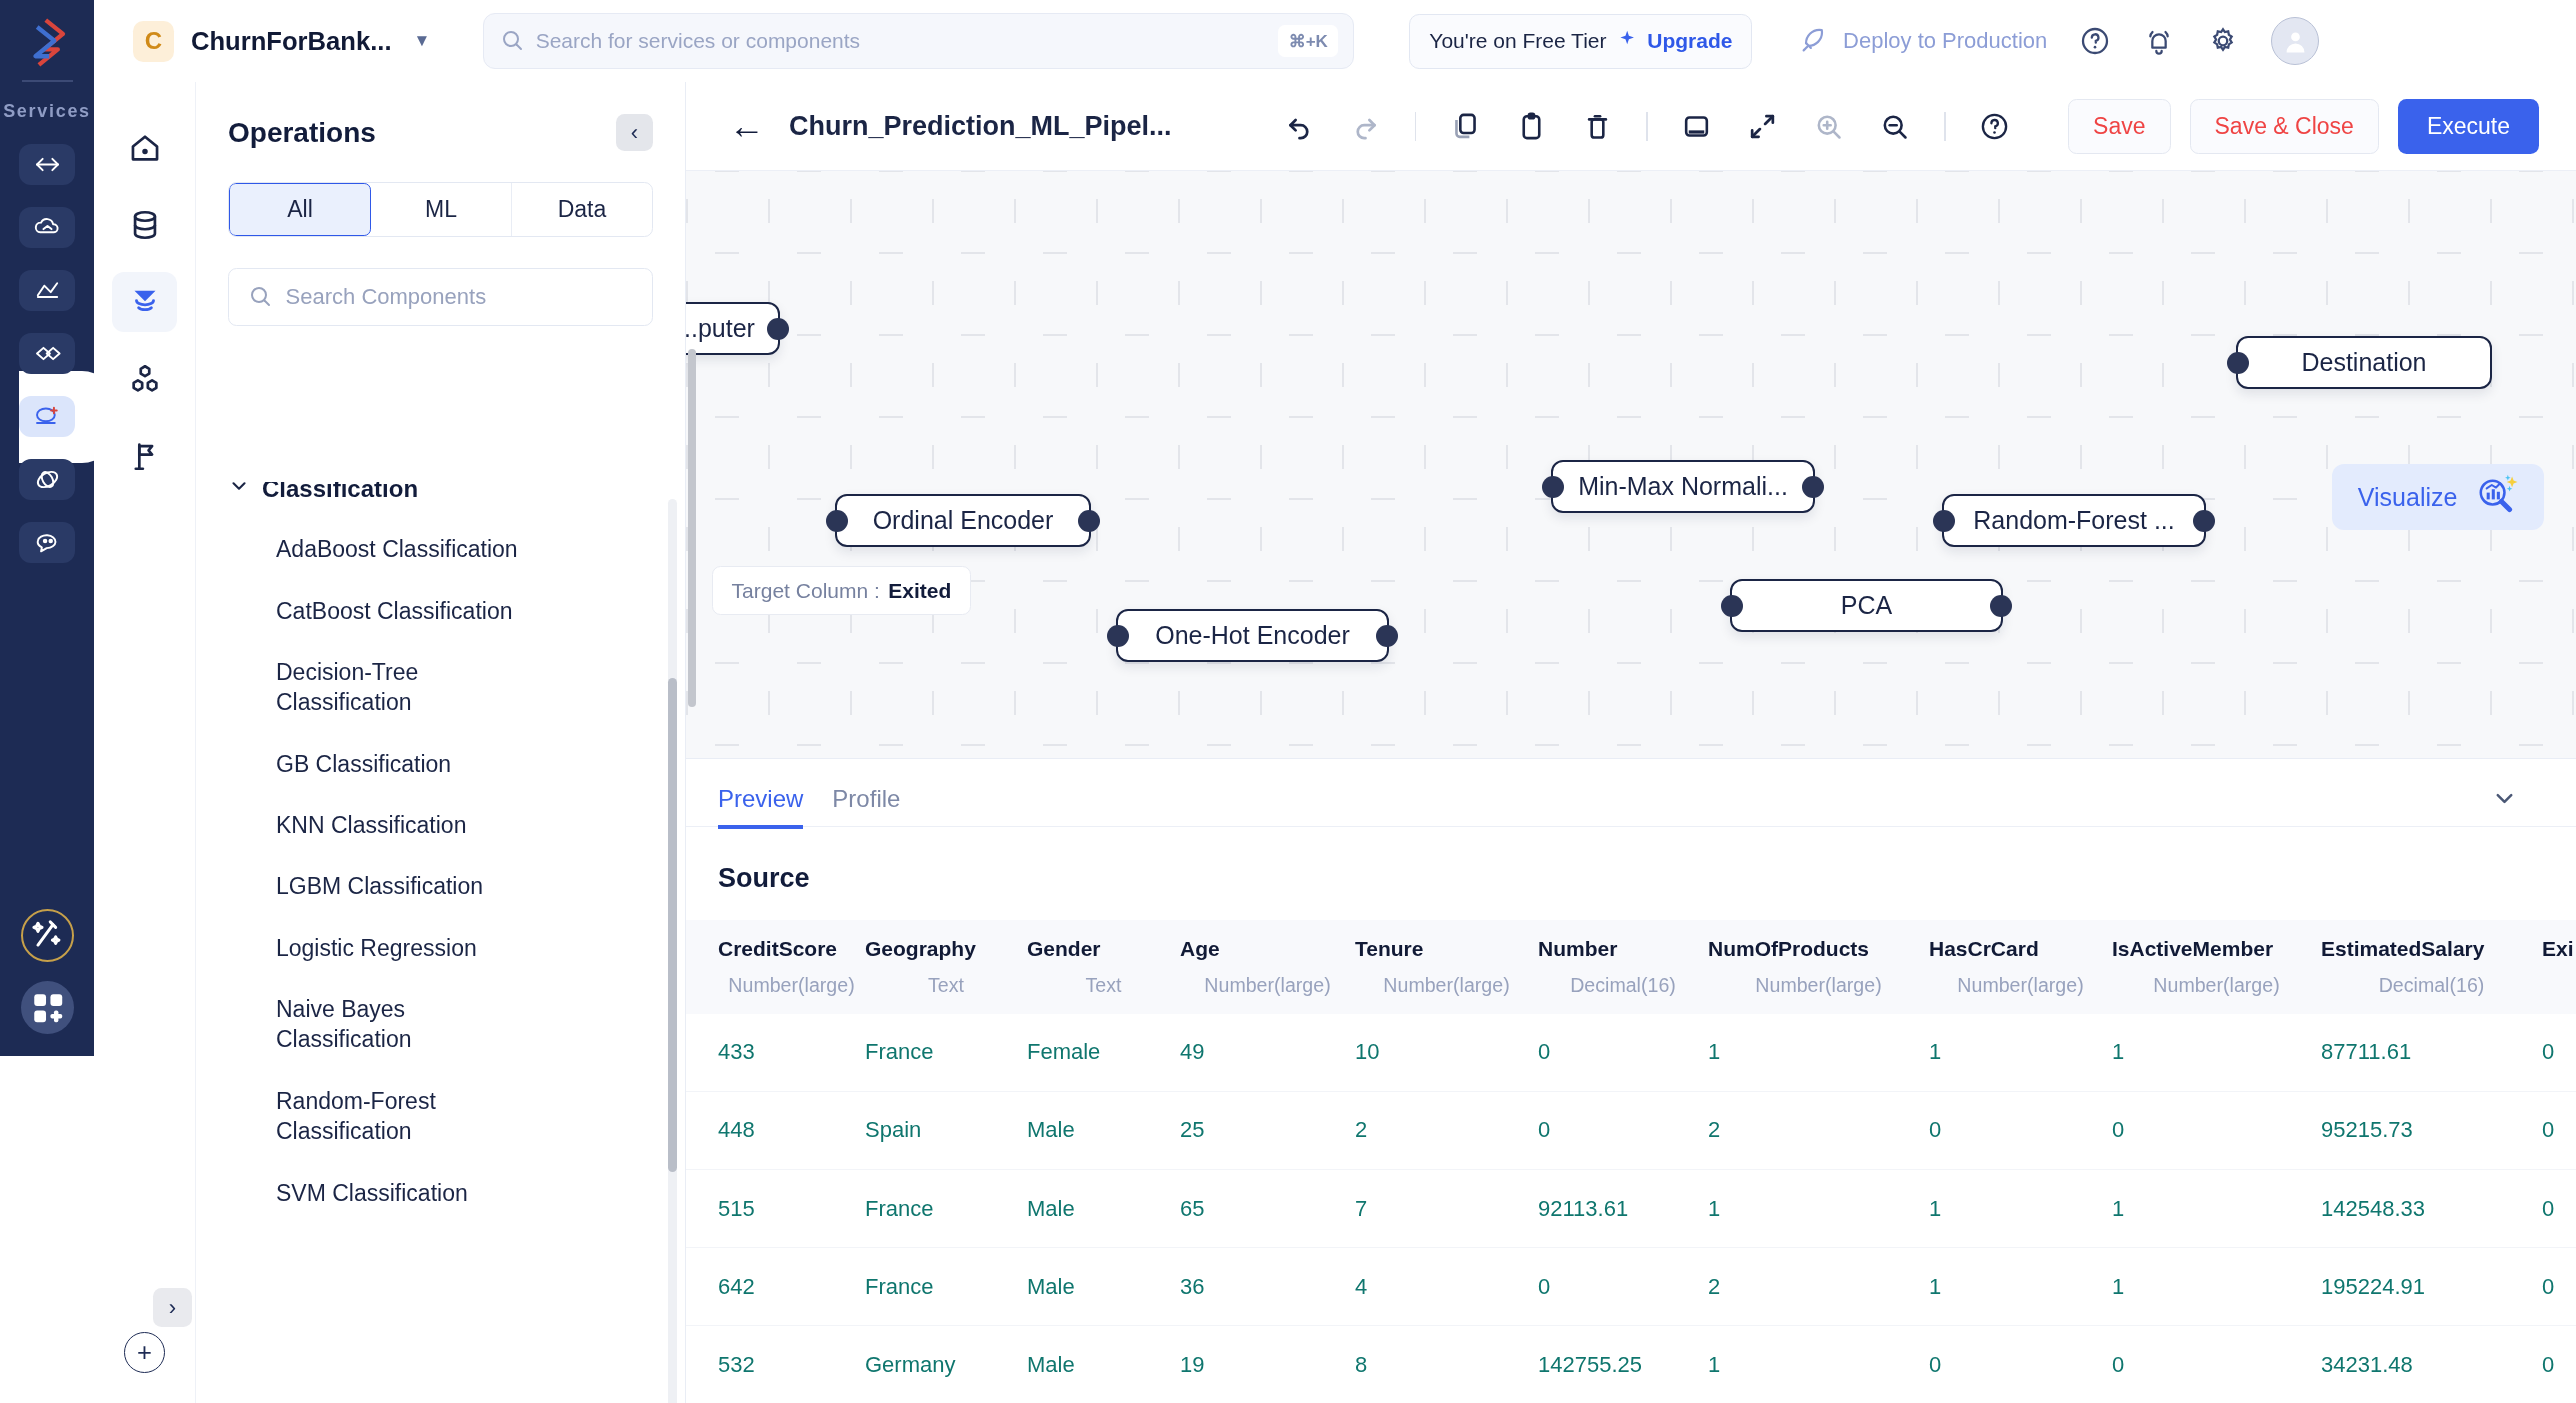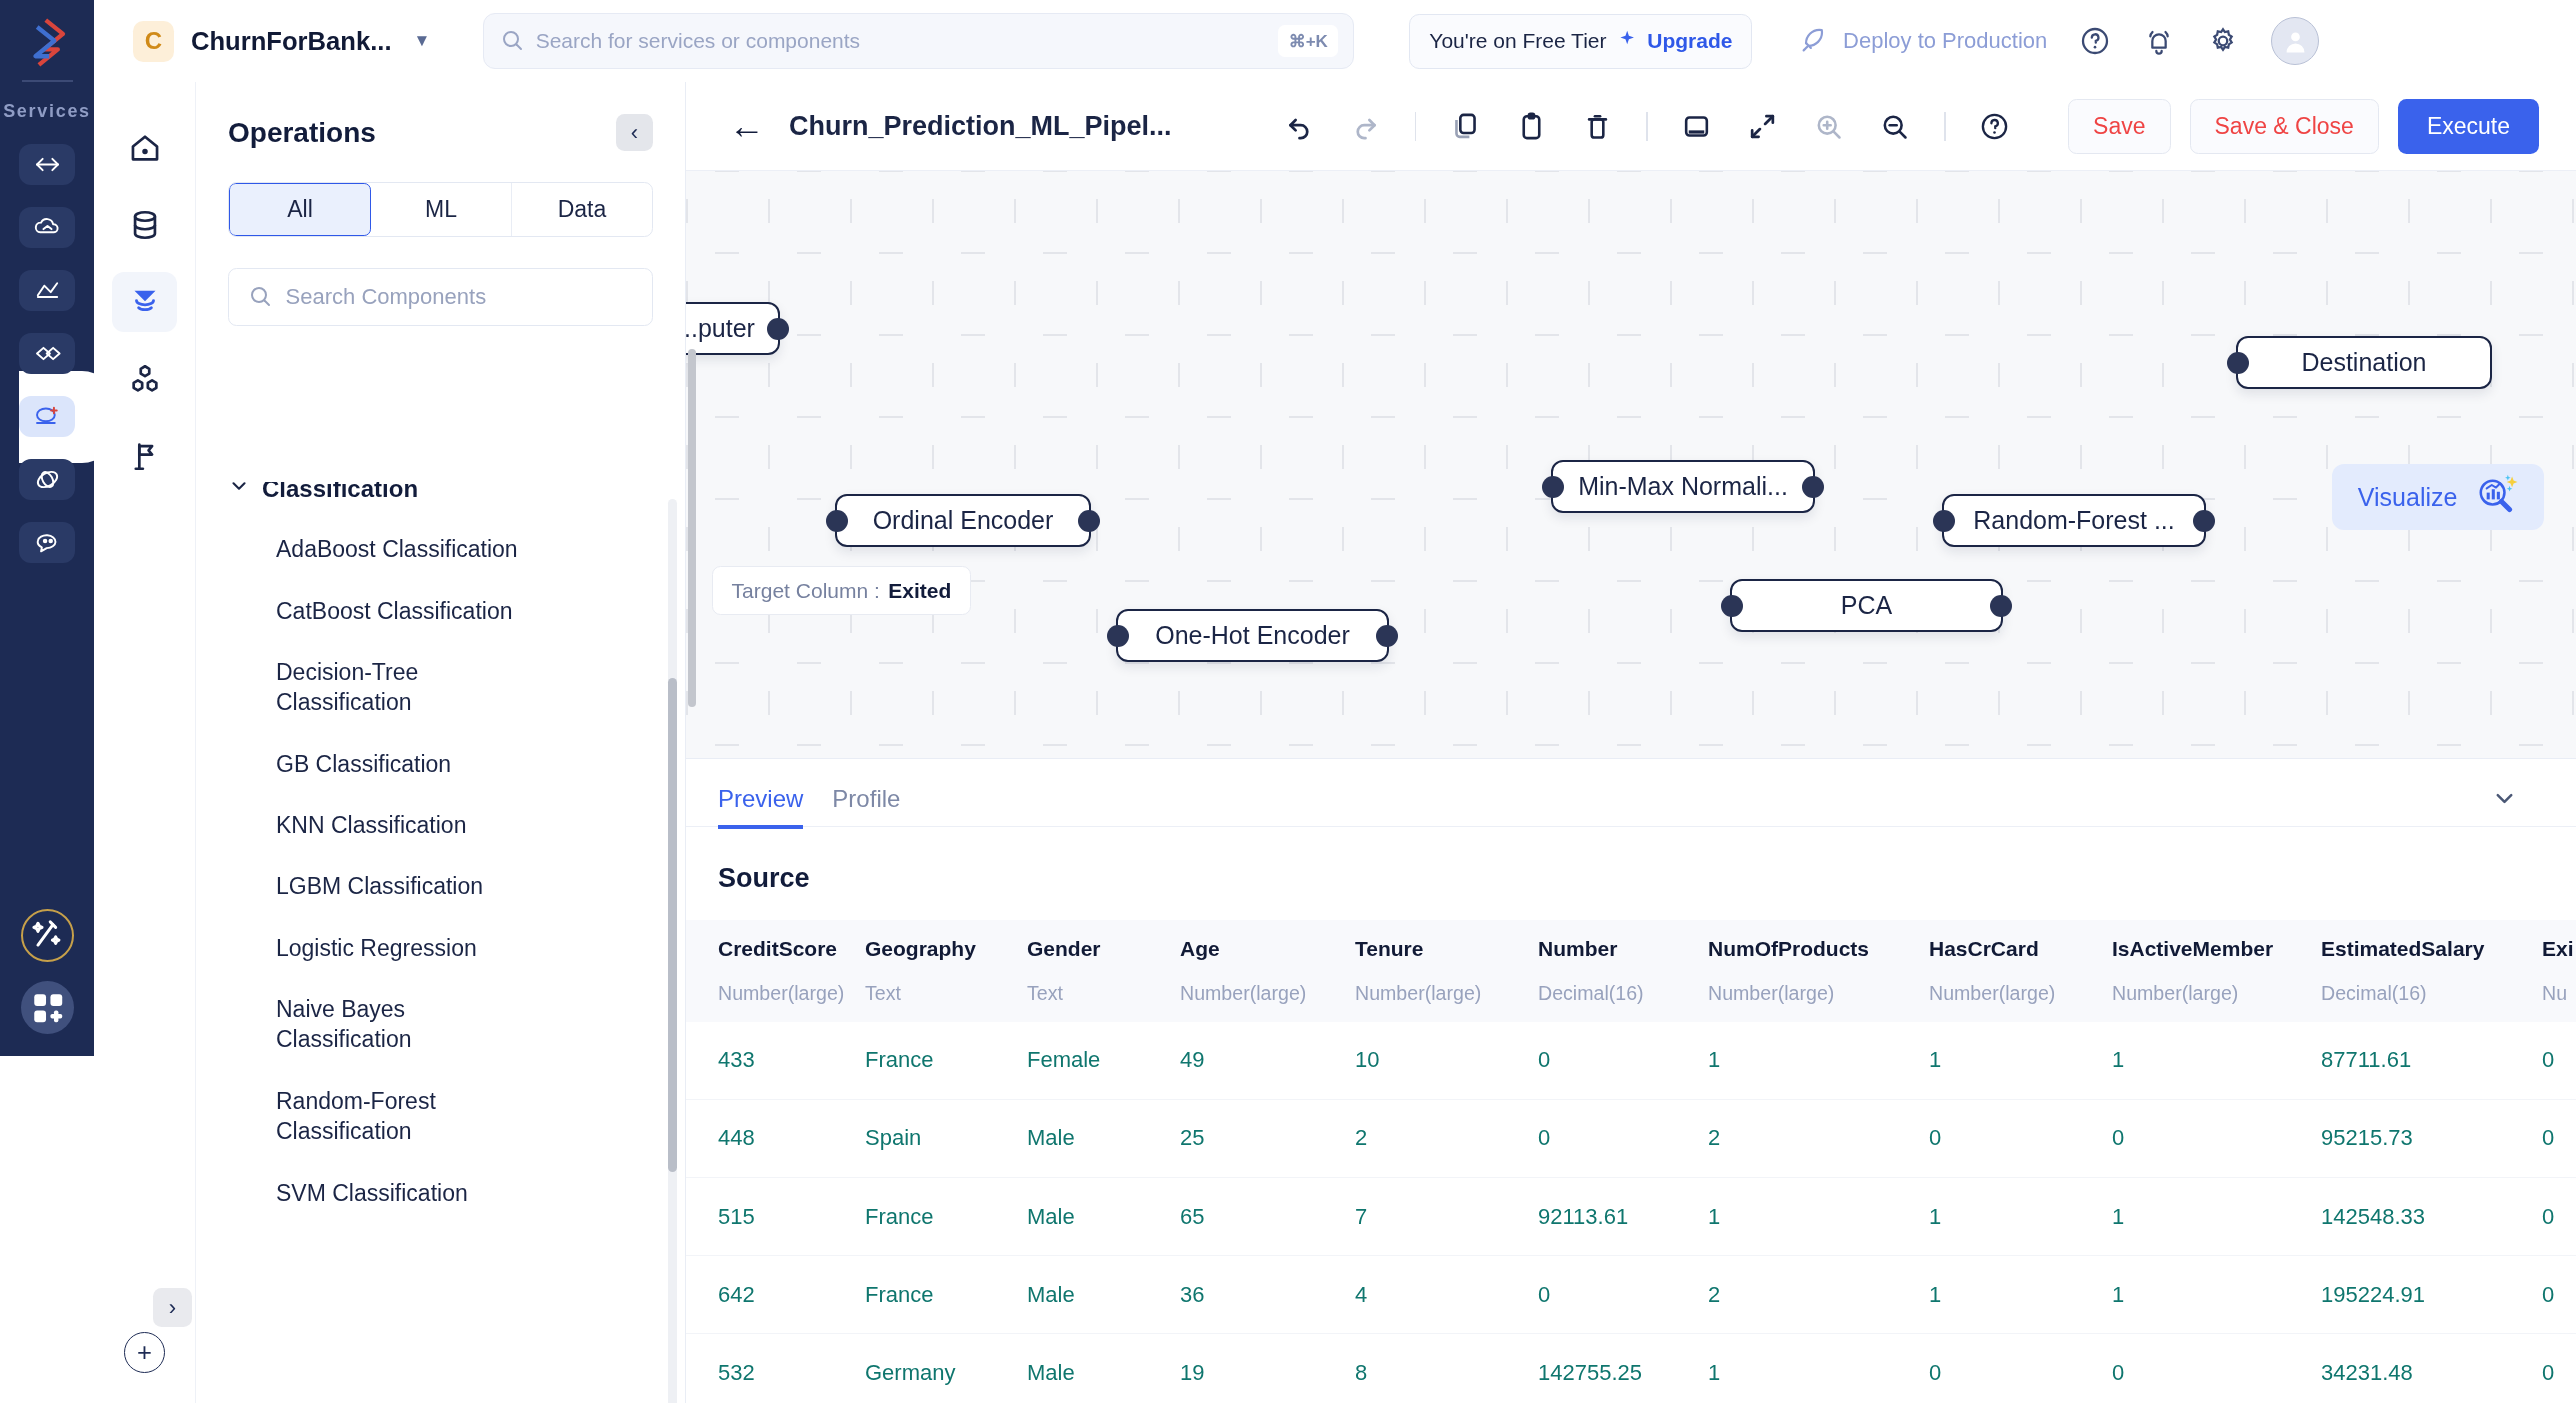--- a/index.html
+++ b/index.html
@@ -248,21 +248,21 @@
     color:#4a5775; font-size: 22px;
   }
   #src-title { font-size: 27px; font-weight: 700; color:#121c3b; padding: 36px 0 25.6px 32px; }
   #tbl-wrap { overflow: hidden; }
   table { border-collapse: collapse; width: 100%; table-layout: fixed; }
   thead tr { background:#f8f9fc; }
   th {
     text-align:left; padding: 17px 0 17px 0; font-weight:700; color:#111a36; font-size: 21px;
     vertical-align: top;
   }
-  th .dtype { display:block; font-weight:400; color:#98a2bd; font-size: 19.6px; margin-top: 21px; }
+  th .dtype { display:block; font-weight:400; color:#98a2bd; font-size: 19.6px; margin-top: 13px; text-align: center; }
   td { padding: 25.6px 0; font-size: 22px; color:#0f766e; border-bottom: 1.7px solid #f2f4f8; }
   th:first-child, td:first-child { padding-left: 32px; }
 </style>
 </head>
 <body>
 
 <div id="left-rail">
   <div id="rail-logo">
     <svg viewBox="0 0 64 64" width="55" height="55">
       <path d="M30 6 L50 22 L28 40 L44 40 L22 58" fill="none" stroke="#d9453c" stroke-width="5" stroke-linejoin="round"></path>

